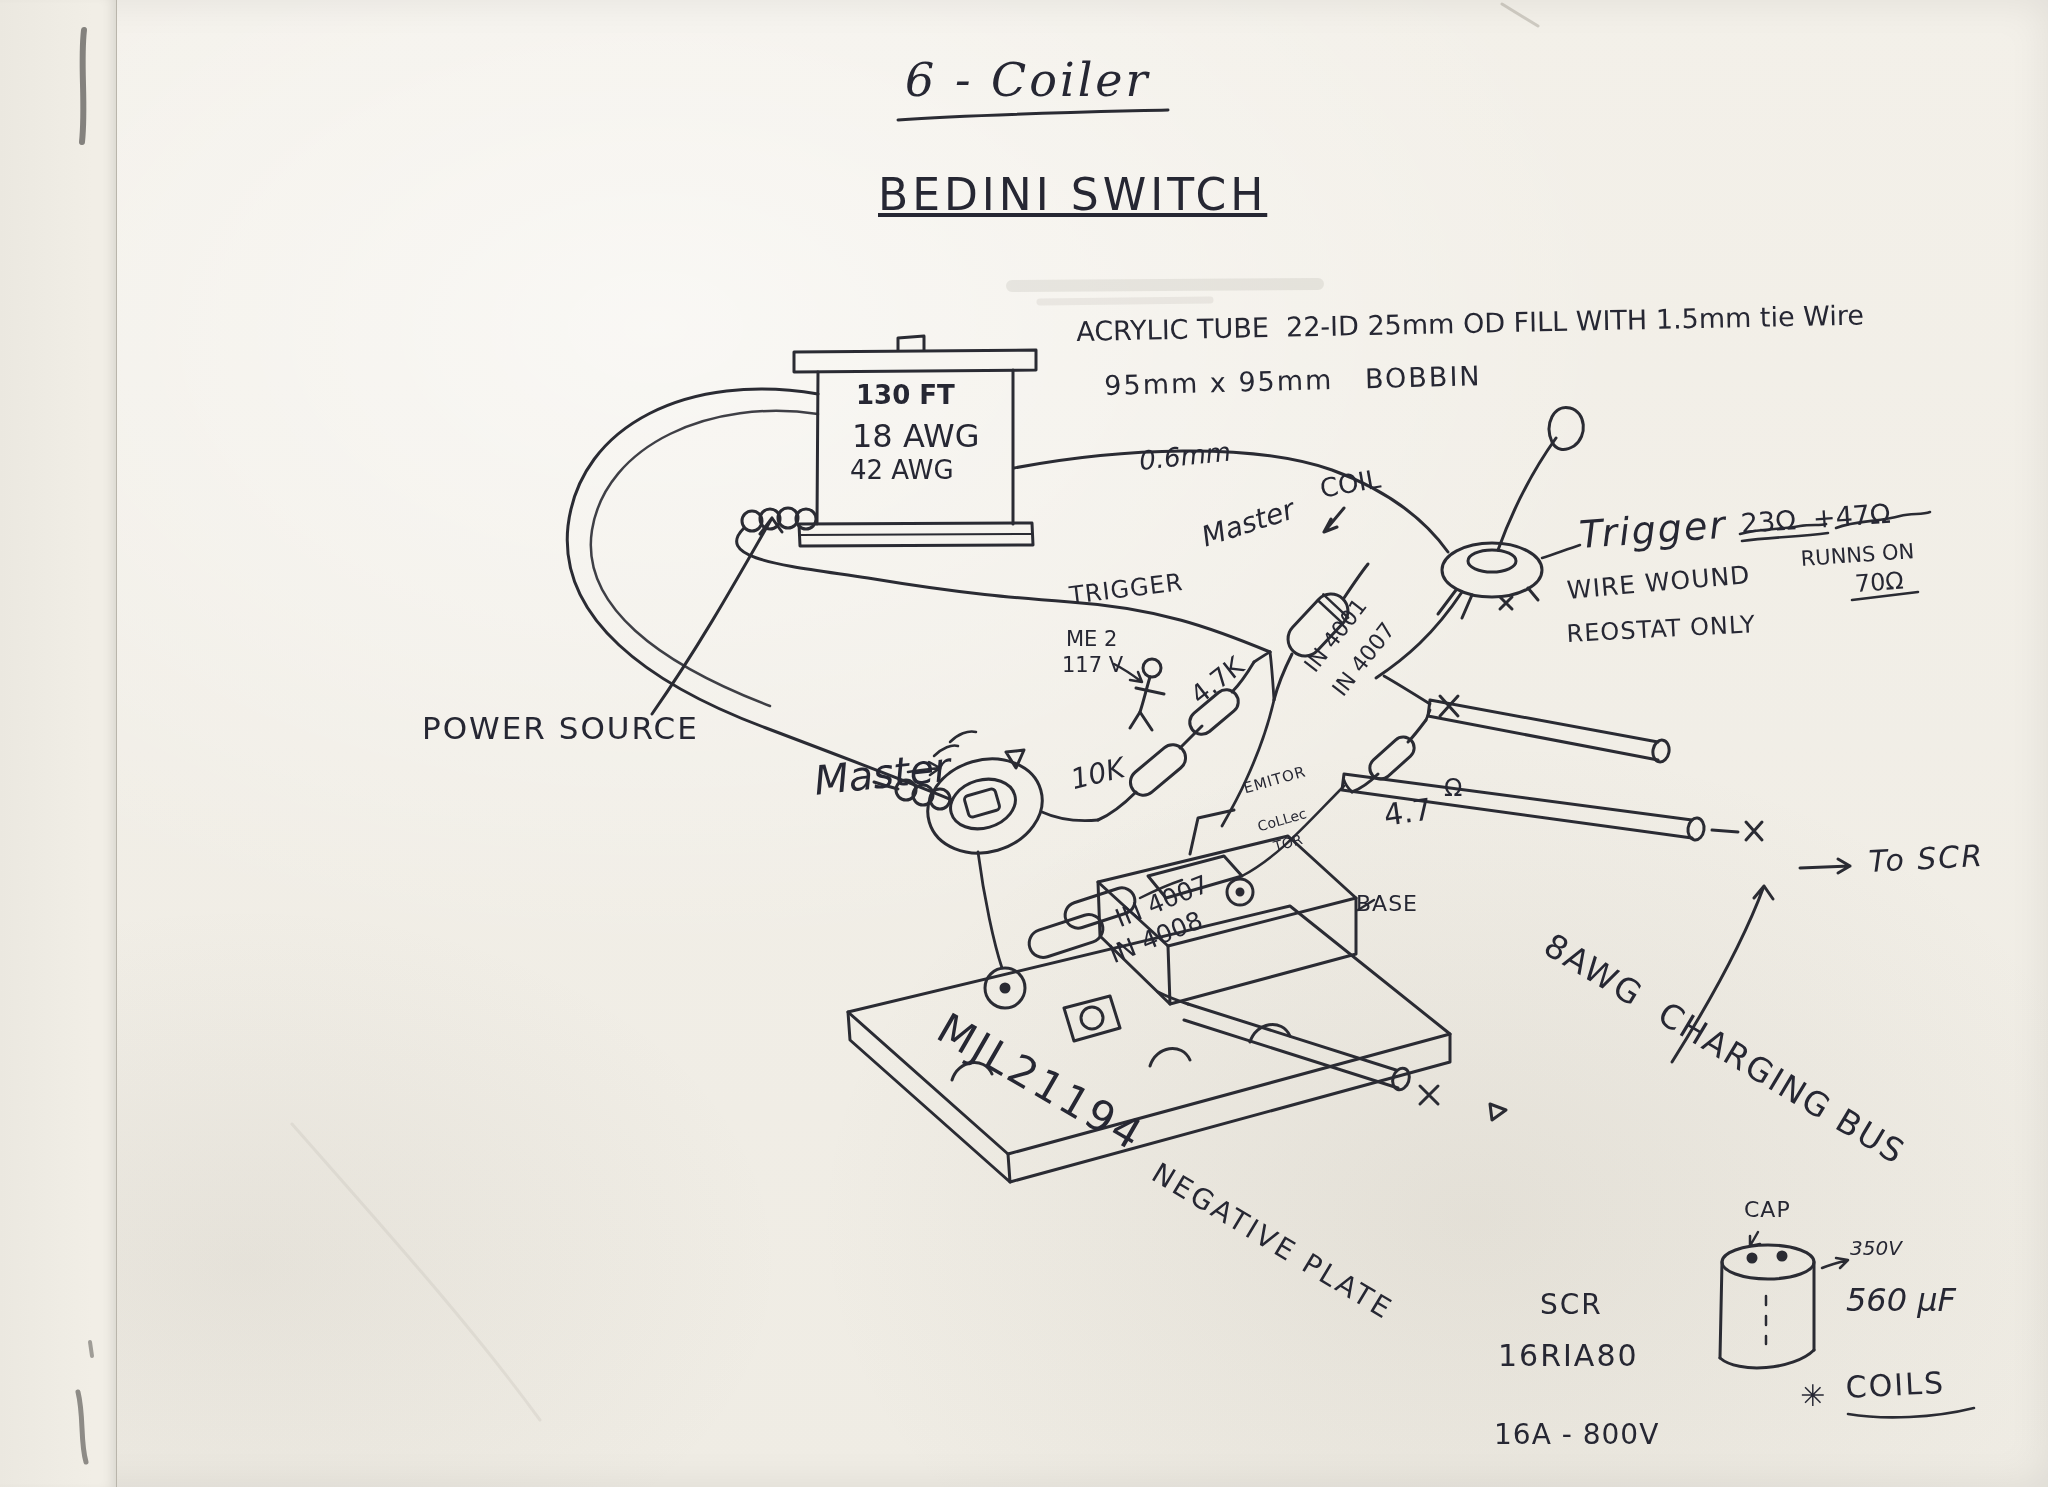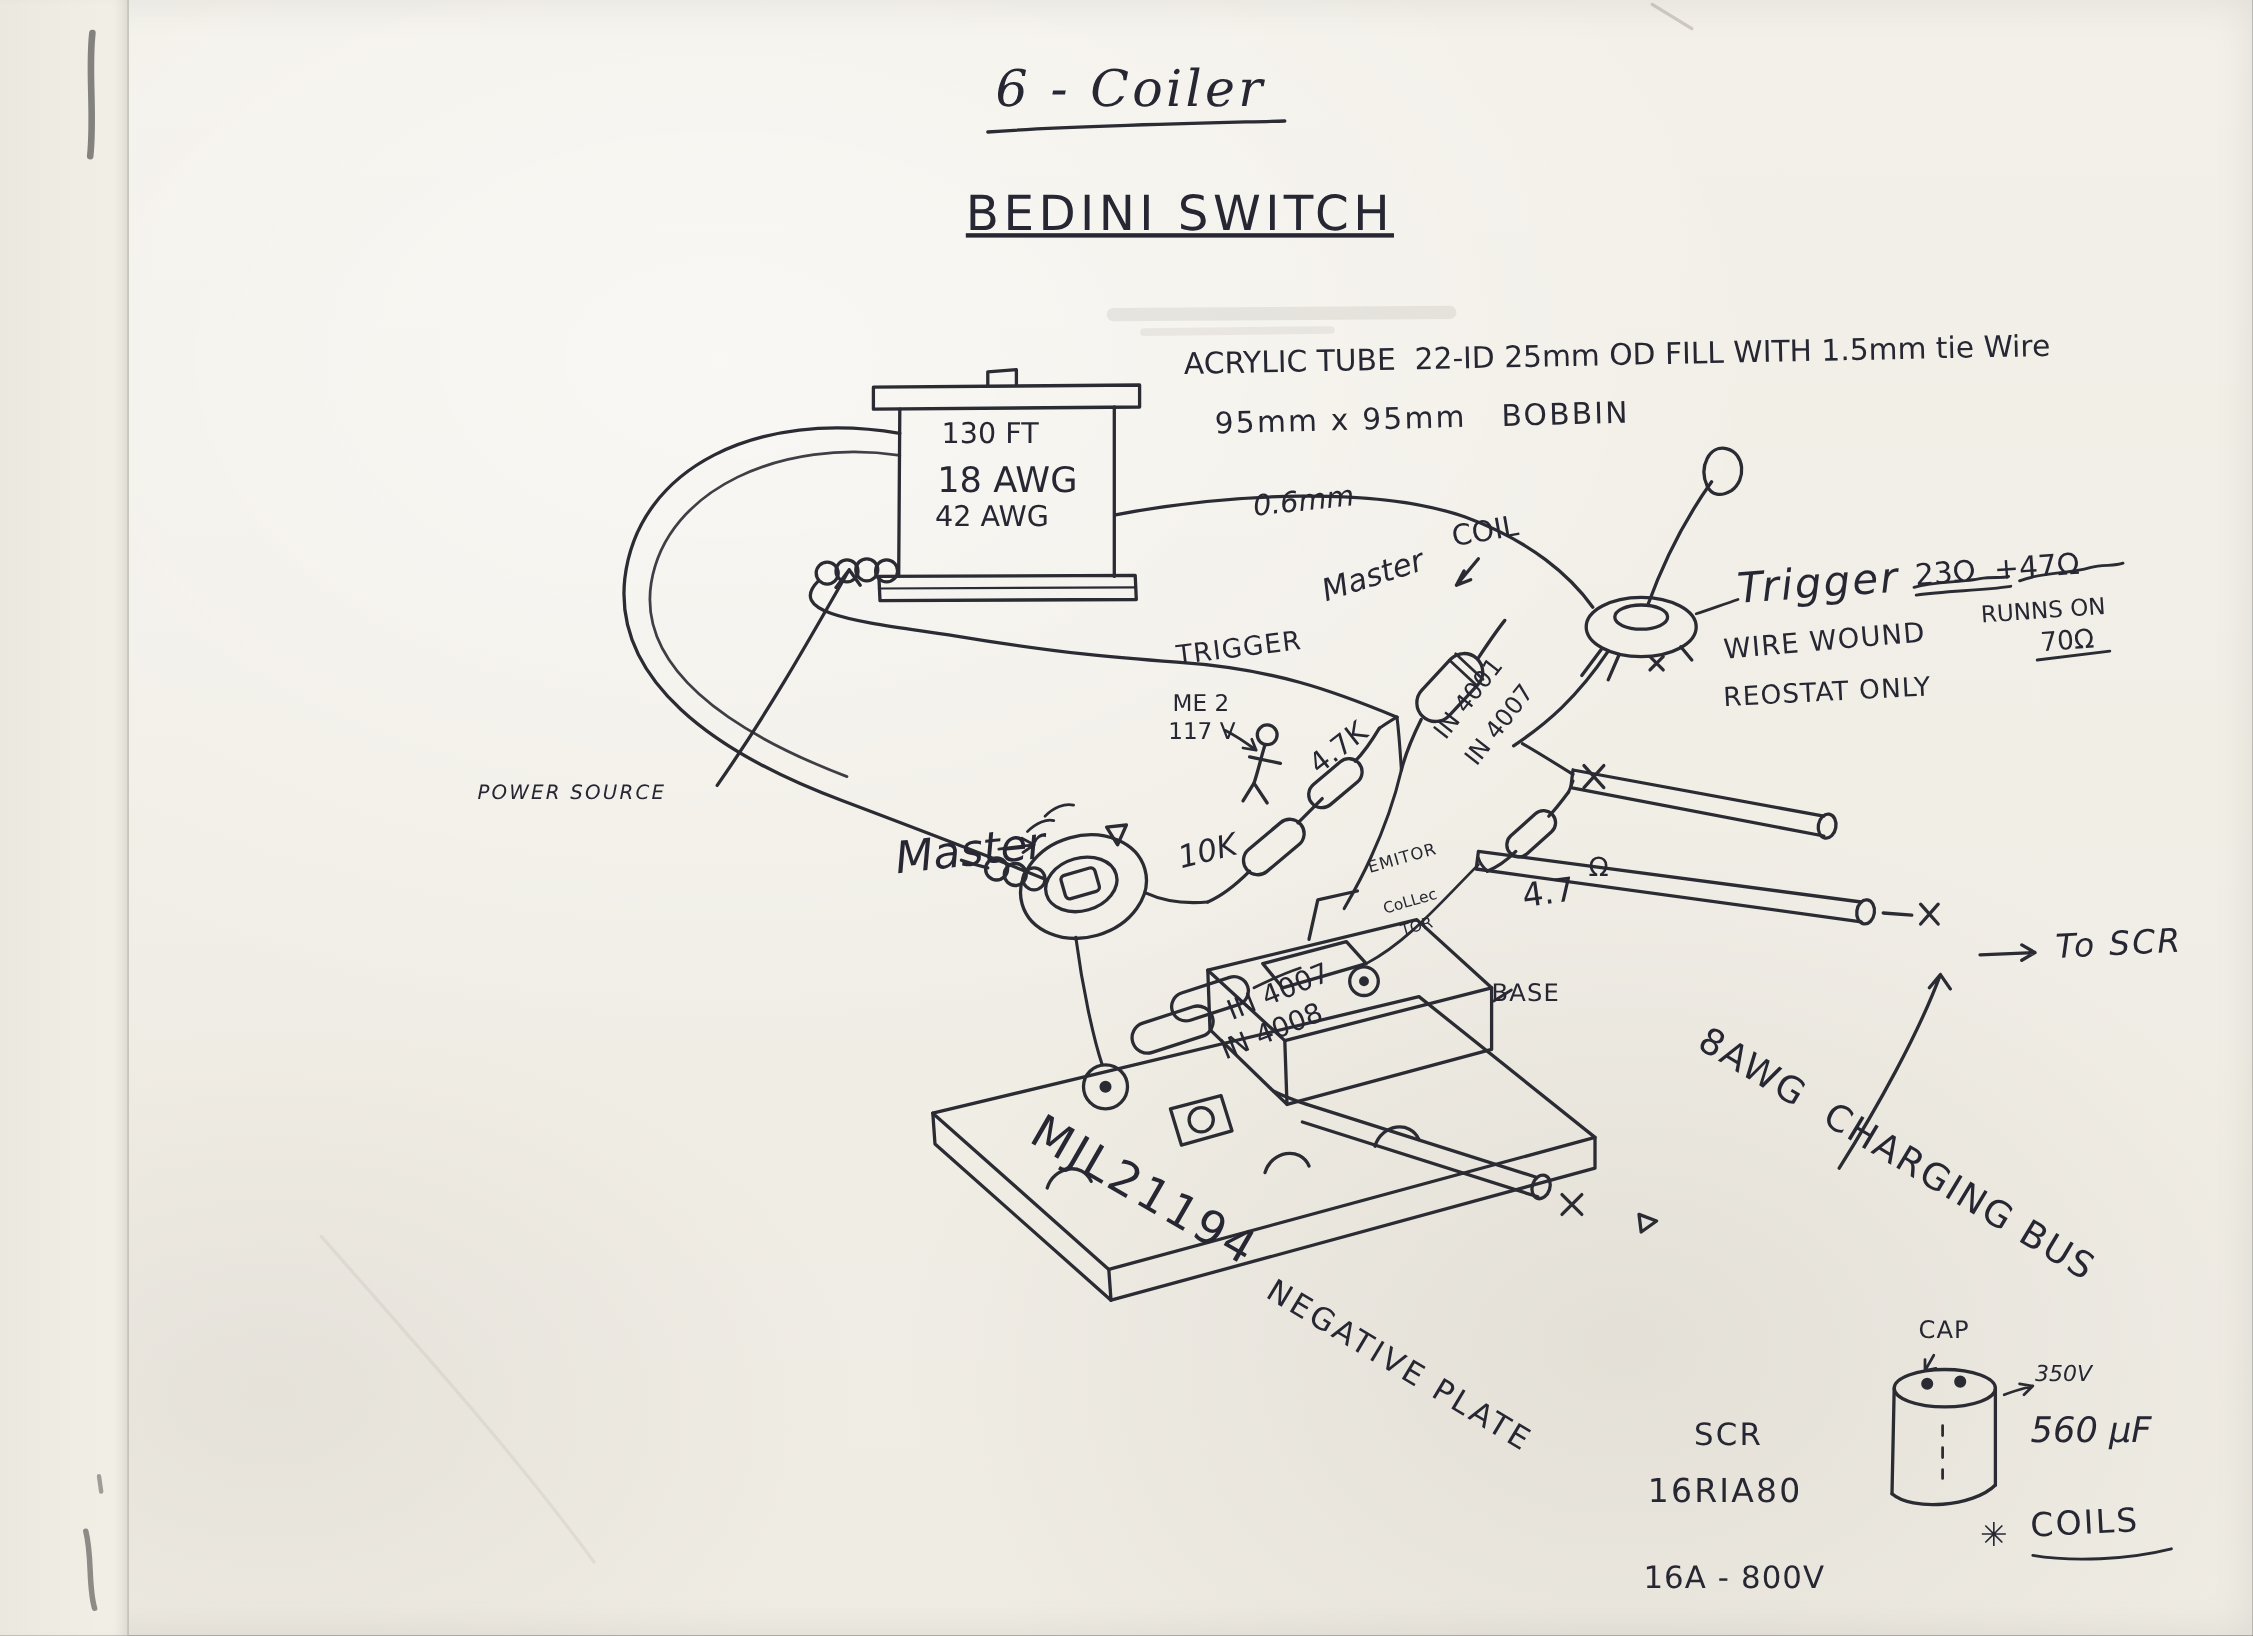--- a/index.html
+++ b/index.html
@@ -229,33 +229,33 @@
       </g>
     </g>
   </svg>
 
   <div class="t serif it" style="left:905px;top:56px;font-size:46px;letter-spacing:3px;">6 - Coiler</div>
   <div class="t" style="left:878px;top:172px;font-size:44px;letter-spacing:4px;text-decoration:underline;">BEDINI SWITCH</div>
 
   <div class="t" style="left:1076px;top:318px;font-size:27px;transform:rotate(-1.2deg);">ACRYLIC TUBE  22-ID 25mm OD FILL WITH 1.5mm tie Wire</div>
   <div class="t" style="left:1104px;top:372px;font-size:27px;letter-spacing:2px;transform:rotate(-1.5deg);">95mm x 95mm   BOBBIN</div>
 
-  <div class="t" style="left:856px;top:382px;font-size:26px;">130 FT</div>
+  <div class="t" style="left:856px;top:382px;font-size:26px;font-weight:bold;">130 FT</div>
   <div class="t" style="left:852px;top:420px;font-size:32px;">18 AWG</div>
   <div class="t" style="left:850px;top:457px;font-size:26px;">42 AWG</div>
   <div class="t it" style="left:1138px;top:448px;font-size:26px;transform:rotate(-6deg);">0.6mm</div>
 
   <div class="t it" style="left:1198px;top:524px;font-size:28px;transform:rotate(-18deg);">Master</div>
   <div class="t" style="left:1318px;top:476px;font-size:26px;transform:rotate(-10deg);">COIL</div>
 
   <div class="t" style="left:1068px;top:584px;font-size:24px;letter-spacing:1px;transform:rotate(-7deg);">TRIGGER</div>
   <div class="t" style="left:1066px;top:628px;font-size:21px;">ME 2</div>
   <div class="t" style="left:1062px;top:654px;font-size:21px;text-align:center;">117 V</div>
 
-  <div class="t" style="left:434px;top:712px;font-size:18px;letter-spacing:2px;font-style:italic;">POWER SOURCE</div>
+  <div class="t" style="left:422px;top:712px;font-size:31px;letter-spacing:2px;">POWER SOURCE</div>
   <div class="t it" style="left:812px;top:760px;font-size:40px;transform:rotate(-6deg);">Master</div>
 
   <div class="t it" style="left:1068px;top:766px;font-size:28px;transform:rotate(-14deg);">10K</div>
   <div class="t" style="left:1186px;top:688px;font-size:26px;transform:rotate(-38deg);">4.7K</div>
 
   <div class="t" style="left:1300px;top:662px;font-size:22px;transform:rotate(-52deg);">IN 4001</div>
   <div class="t" style="left:1328px;top:686px;font-size:22px;transform:rotate(-52deg);">IN 4007</div>
 
   <div class="t" style="left:1242px;top:782px;font-size:15px;letter-spacing:1px;transform:rotate(-16deg);">EMITOR</div>
   <div class="t" style="left:1256px;top:820px;font-size:14px;transform:rotate(-16deg);">CoLLec</div>

